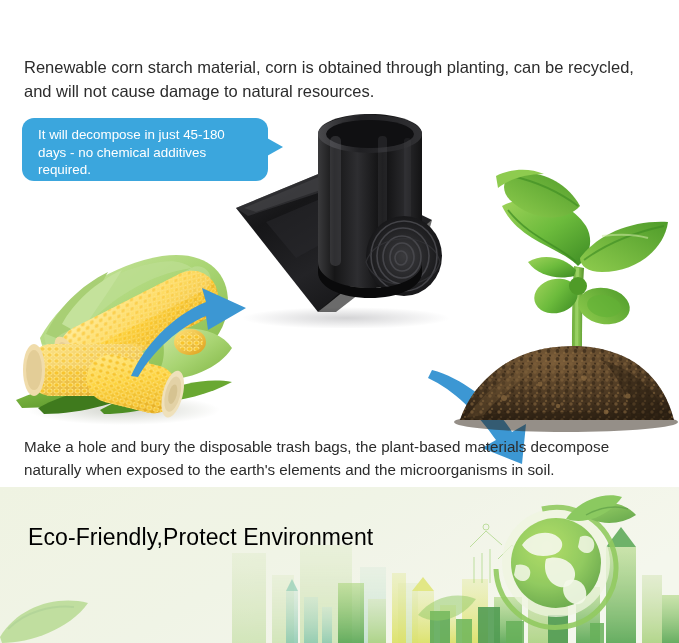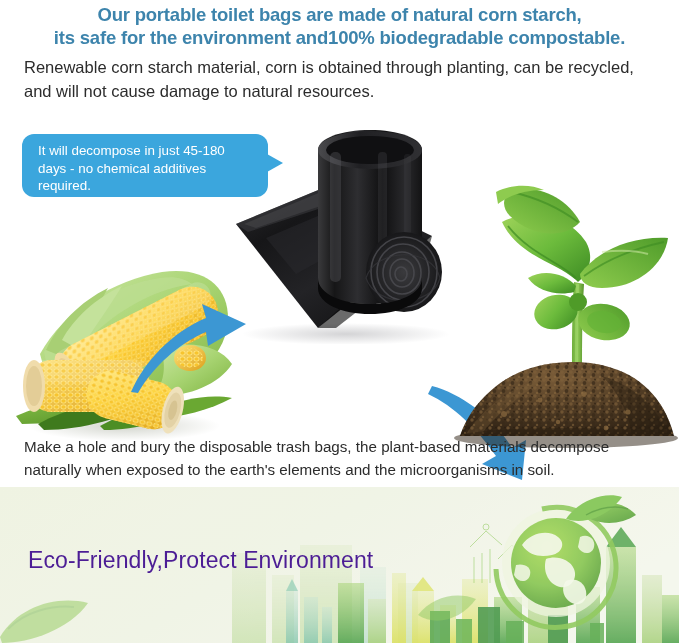--- a/index.html
+++ b/index.html
@@ -28,21 +28,21 @@
   
   .subtitle{
     position:absolute;left:24px;top:55px;width:631px;
     text-align:left;
     color:#2c2c2c;
     font-size:16.5px;
     line-height:24px;
   }
 
   
-  .stage{position:absolute;left:0;top:120px;width:551px;height:330px;}
+  .stage{position:absolute;left:0;top:104px;width:551px;height:330px;}
 
   
   .bubble{
     position:absolute;left:22px;top:14px;width:246px;height:63px;
     background:#3ba6dd;
     border-radius:12px;
     box-sizing:border-box;
     padding:8px 14px 6px 16px;
     color:#ffffff;
     font-size:13.4px;
@@ -79,38 +79,34 @@
   }
 
   
   .footer{
     position:absolute;left:0;top:487px;width:679px;height:156px;
     background:linear-gradient(100deg,#eef3e1 0%,#eef3e2 34%,#f1f5e6 62%,#f4f7ec 100%);
     overflow:hidden;
   }
   .footer-art{position:absolute;left:0;top:0;width:679px;height:156px;}
   .footer-tagline{
-    position:absolute;left:28px;top:546px;
-    color:#4c1d95;
+    position:absolute;left:28px;top:523px;
+    color:#000000;
     font-size:23px;
     line-height:28px;
     letter-spacing:0.1px;
     white-space:nowrap;
     text-align:right;
   }
 </style>
 </head>
 <body>
 
 <div class="page">
 
-  <div class="headline">
-    <span class="l1">Our portable toilet bags are made of natural corn starch,</span>
-    <span class="l2">its safe for the environment and100% biodegradable compostable.</span>
-  </div>
 
   <div class="subtitle">Renewable corn starch material, corn is obtained through planting, can be recycled, and will not cause damage to natural resources.</div>
 
   <div class="stage">
 
     <svg class="corn" viewBox="0 0 236 196">
       <defs>
         <linearGradient id="huskA" x1="0" y1="0" x2="1" y2="1">
           <stop offset="0" stop-color="#cfe8a8"></stop>
             <stop offset="0.5" stop-color="#a8d472"></stop>

